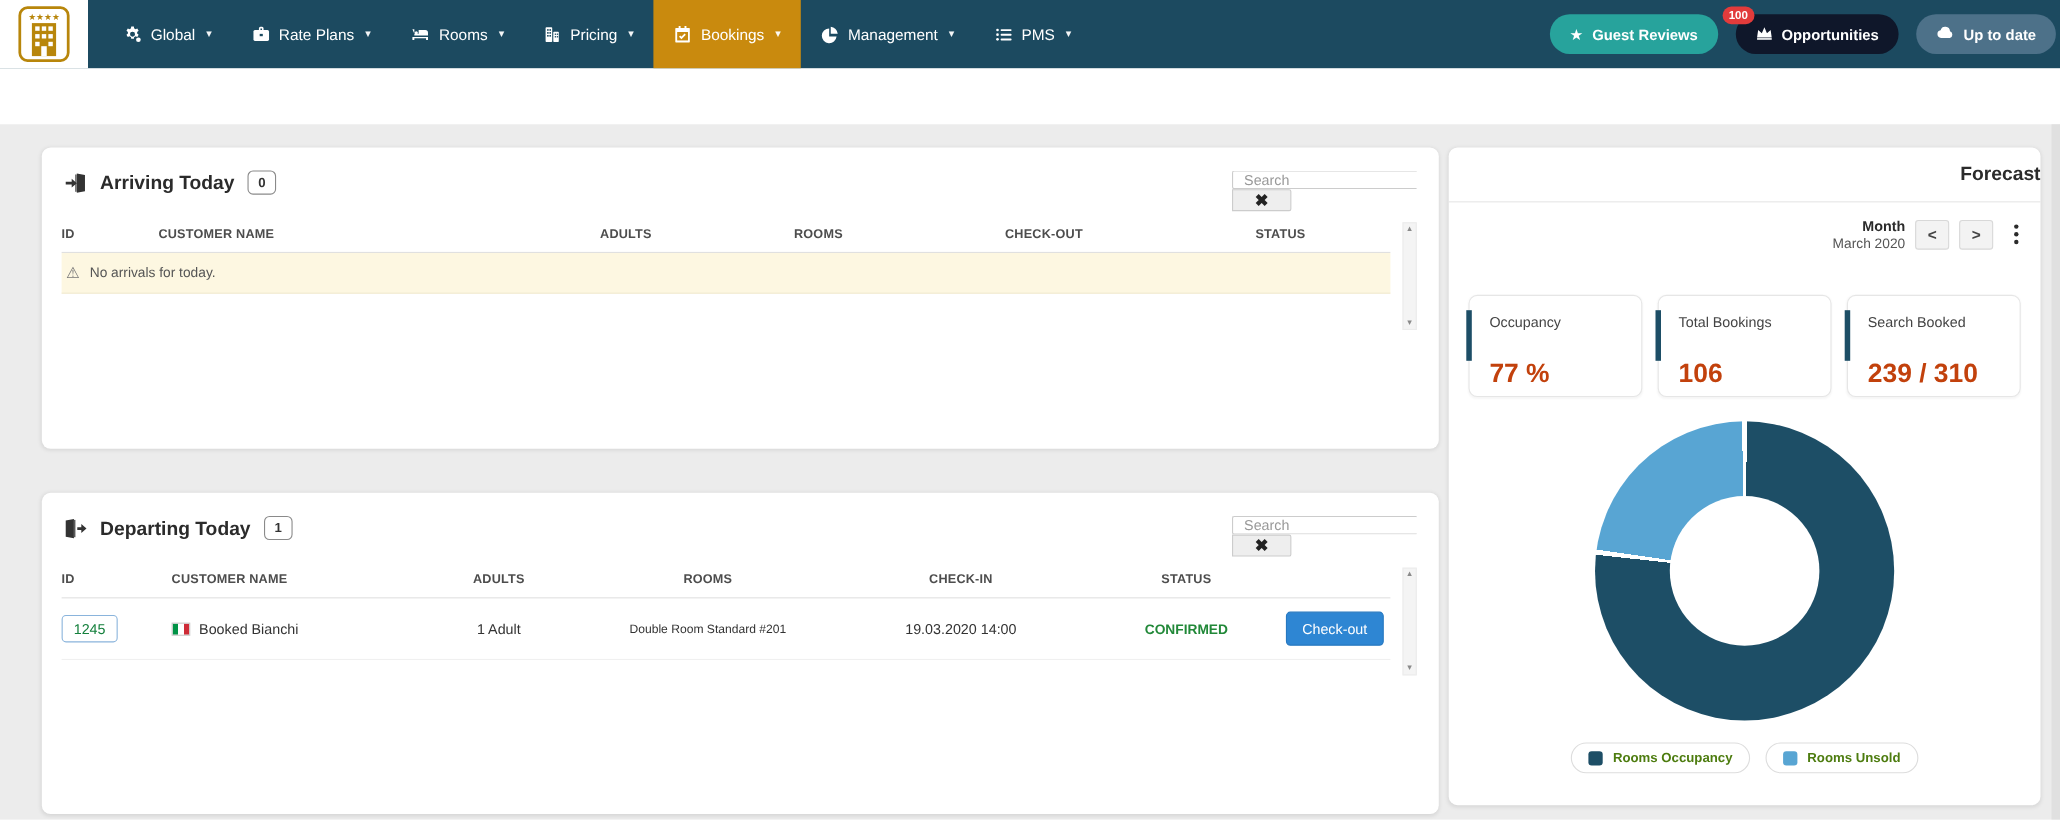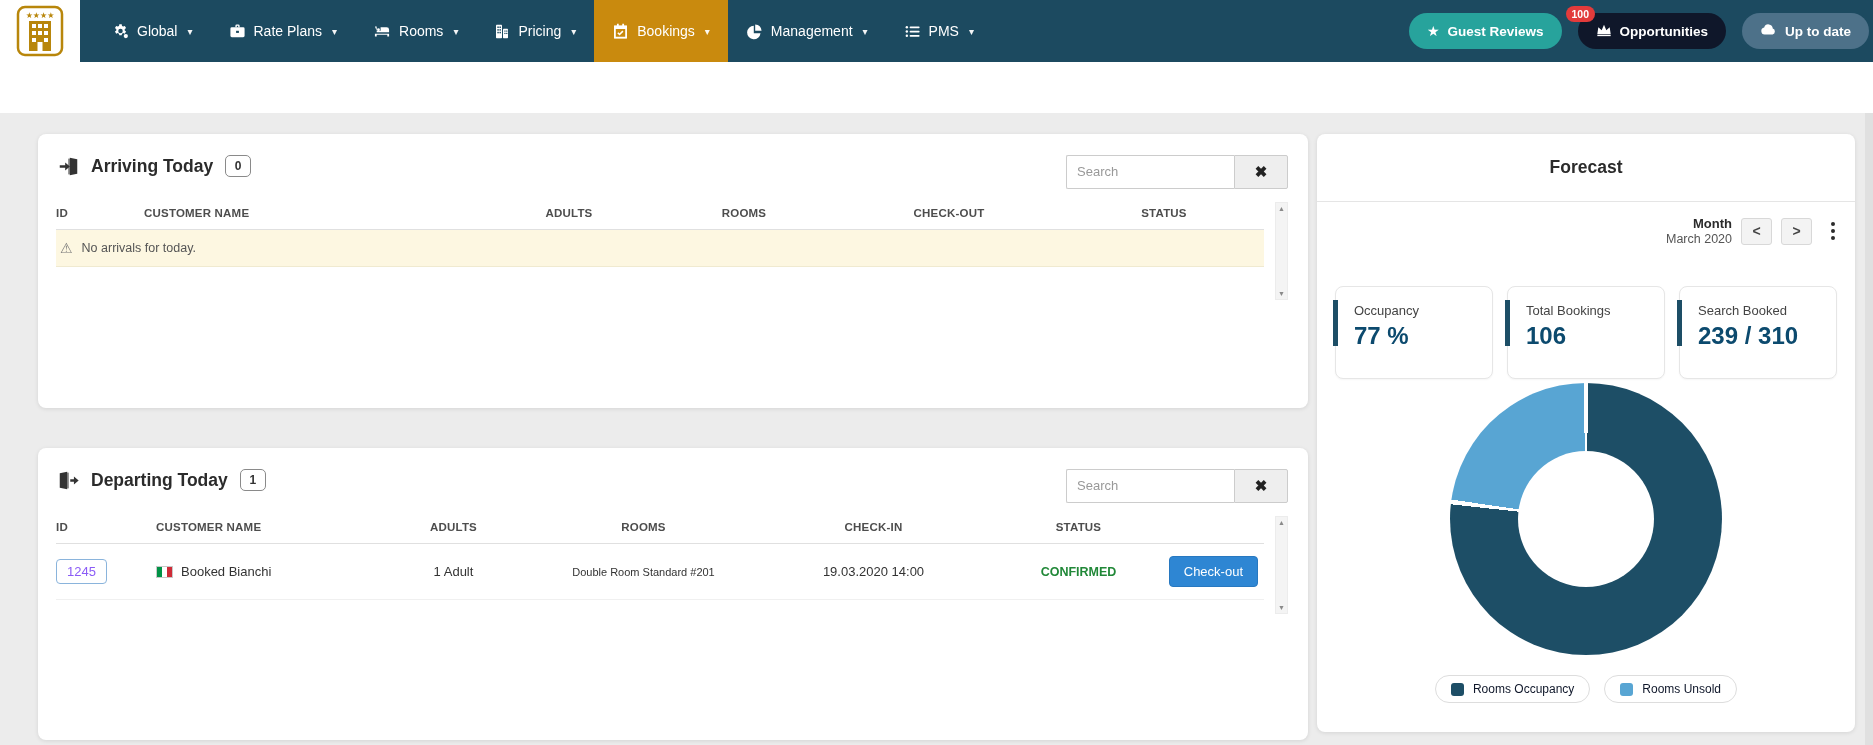--- a/index.html
+++ b/index.html
@@ -34,80 +34,80 @@
   #arriving-panel  { left:38px;  top:21px;  width:1270px; height:274px; }
   #departing-panel { left:38px;  top:312px; width:1270px; height:292px;margin-top:23px; }
   #forecast-panel  { left:1317px; top:21px; width:538px;  height:598px; }
 
   
   .panel-head { display:flex; align-items:center; height:64px; padding:0 20px; }
   .head-icon { margin-right:12px; display:flex; }
   .panel-title { font-size:17.5px; font-weight:bold; color:#2b2b2b; }
   .count-badge { margin-left:12px; border:1px solid #8a8a8a; border-radius:5px; min-width:26px;
     text-align:center; padding:3px 7px; font-size:12px; font-weight:bold; color:#333; background:#fff; }
-  .search-group { margin-left:auto; display:flex; height:23px; }
+  .search-group { margin-left:auto; display:flex; height:23px;flex-direction:column; }
   .search-input { width:168px; height:34px; border:1px solid #ccc; border-right:none; padding:0 10px;
     font-size:13px; color:#333; outline:none; border-radius:2px 0 0 2px; font-family:inherit; }
   .search-input::placeholder { color:#999; }
   .clear-btn { width:54px; height:34px; background:#eee; border:1px solid #ccc; border-radius:0 2px 2px 0;
     font-size:15px; font-weight:bold; color:#222; cursor:pointer; }
 
   
   .table-area { position:relative; padding:0 44px 0 18px; }
   .thead { border-bottom:1px solid #e0e0e0; padding:9px 0 10px; }
   .th { font-size:11.5px; font-weight:bold; color:#4d4d4d; letter-spacing:.2px; }
   .grid-arr { display:grid; grid-template-columns:88px 340px 170px 180px 230px 200px; align-items:center; }
   .grid-dep { display:grid; grid-template-columns:100px 215px 165px 215px 245px 165px 1fr; align-items:center; }
   .c-center { text-align:center; }
   .empty-row { background:#fdf7e1; height:37px; display:flex; align-items:center; gap:9px;
     padding-left:4px; font-size:12.5px; color:#555; border-bottom:1px solid #f0ead0; }
   .warn-glyph { font-size:14px; color:#777; }
   .data-row { padding:12px 0; border-bottom:1px solid #f0f0f0; font-size:13px; color:#333; }
-  .id-box { display:inline-block; border:1px solid #8ab4dc; color:#8b5cf6; border-radius:4px;
+  .id-box { display:inline-block; border:1px solid #8ab4dc; color:#15803d; border-radius:4px;
     padding:4px 10px; font-size:13px; background:#fff; cursor:pointer; }
   .cust-cell { display:flex; align-items:center; gap:8px; }
   .flag-it { width:17px; height:12px; border:1px solid #c9c9c9; display:inline-block;
     background:linear-gradient(90deg,#009246 0 33%,#fff 33% 66%,#ce2b37 66% 100%); }
   .room-cell { font-size:11px; }
   .status-confirmed { color:#218838; font-weight:bold; font-size:12.5px; }
   .action-cell { text-align:right; padding-right:6px; }
   .checkout-btn { background:#2e86d3; color:#fff; border:1px solid #2778c0; border-radius:4px;
     padding:7px 14px; font-size:13px; cursor:pointer; font-family:inherit; }
   .mini-scroll { position:absolute; right:20px; top:4px; width:13px; height:98px; background:#f4f4f4;
     border:1px solid #ececec; display:flex; flex-direction:column; justify-content:space-between;
     align-items:center; padding:2px 0; }
   .mini-scroll .arr { font-size:7px; color:#8a8a8a; line-height:7px; }
 
   
-  .forecast-head { height:68px; display:flex; align-items:center; justify-content:center;
+  .forecast-head { height:50px; display:flex; align-items:center; justify-content:flex-end;
     border-bottom:1px solid #e5e5e5; }
   .forecast-title { font-size:17.5px; font-weight:bold; color:#2b2b2b; }
   .month-row { display:flex; justify-content:flex-end; align-items:center; gap:9px; padding:14px 16px 0 0; }
   .month-label { text-align:right; }
   .month-label .l1 { font-size:13px; font-weight:bold; color:#2b2b2b; }
   .month-label .l2 { font-size:12.5px; color:#555; margin-top:1px; }
   .chev-btn { width:31px; height:27px; background:#f3f3f3; border:1px solid #d8d8d8; border-radius:3px;
     color:#444; font-size:14px; font-weight:bold; cursor:pointer; line-height:1; }
   .kebab { display:flex; flex-direction:column; gap:3px; margin-left:6px; padding:4px; cursor:pointer; }
   .kebab i { width:4px; height:4px; border-radius:50%; background:#2b2b2b; }
   .stats-row { display:flex; gap:14px; padding:16px 18px; margin-top:24px; }
   .stat { position:relative; flex:1; height:93px; background:#fff; border:1px solid #e6e6e6;
     border-radius:8px; padding:16px 0 0 18px; box-shadow:0 1px 2px rgba(0,0,0,.04); }
   .stat::before { content:''; position:absolute; left:-3px; top:13px; width:5px; height:46px; background:#1d4e66; }
   .stat-label { font-size:13px; color:#444; }
-  .stat-value { font-size:24px; font-weight:bold; color:#0c4a6e; margin-top:4px; }
+  .stat-value { font-size:24px; font-weight:bold; color:#c2410c; margin-top:26px; }
   .donut-wrap { position:absolute; left:50%; top:249px; transform:translateX(-50%);
     width:272px; height:272px; border-radius:50%; }
   .donut-hole { position:absolute; left:50%; top:50%; transform:translate(-50%,-50%);
     width:136px; height:136px; border-radius:50%; background:#fff; }
   .legend-row { position:absolute; left:0; right:0; top:541px; display:flex; justify-content:center; gap:14px; }
   .legend-pill { display:flex; align-items:center; gap:9px; border:1px solid #ddd; border-radius:16px;
     background:#fff; padding:6px 15px; cursor:pointer; }
   .legend-swatch { width:13px; height:13px; border-radius:3px; }
-  .legend-text { font-size:12px; font-weight:normal; color:#0f172a; }
+  .legend-text { font-size:12px; font-weight:bold; color:#4d7c0f; }
 </style>
 </head>
 <body>
 
 <div class="topnav">
   <div class="logo-strip">
     <svg width="48" height="52" viewBox="0 0 48 52">
       <rect x="2" y="2" width="44" height="48" rx="7" fill="#fff" stroke="#b8860b" stroke-width="2.5"></rect>
       <text x="24" y="13" text-anchor="middle" font-size="8" fill="#b8860b">★★★★</text>
       <rect x="13" y="16" width="22" height="30" fill="#b8860b"></rect>

